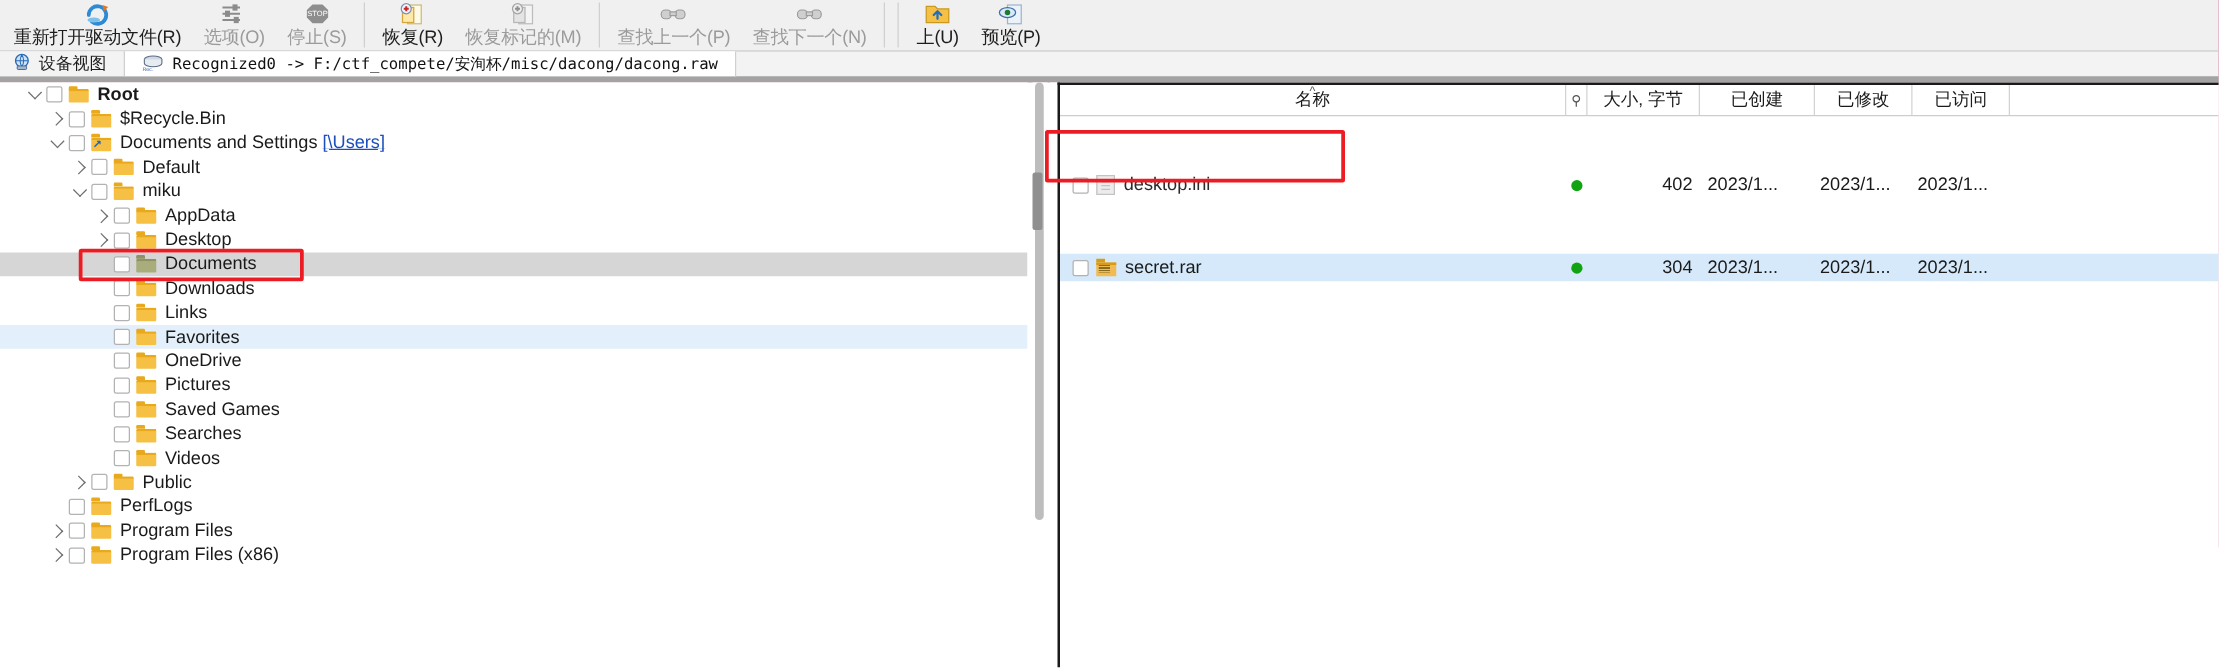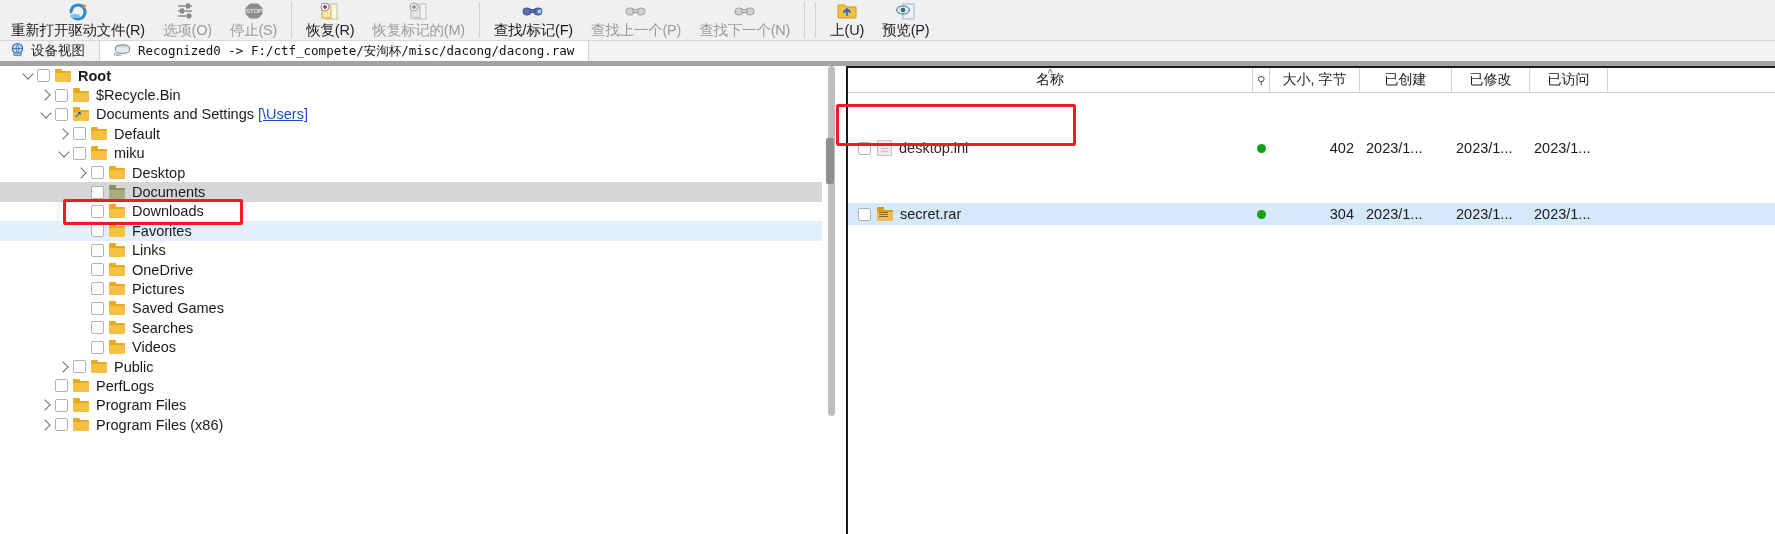--- a/index.html
+++ b/index.html
@@ -296,33 +296,20 @@
           <svg width="22" height="19" viewBox="0 0 22 19">
             <rect x="7" y="2" width="11" height="15" fill="#f4f4f4" stroke="#bdbdbd"></rect>
             <rect x="3" y="4" width="9" height="12" fill="#e4e4e4" stroke="#b6b6b6"></rect>
             <circle cx="6" cy="5" r="4" fill="#eee" stroke="#a5a5a5"></circle>
             <path d="M6 3v4M4 5h4" stroke="#8f8f8f" stroke-width="1.6"></path>
           </svg>
         </span>
         <span class="tb-label">恢复标记的(M)</span>
       </div>
       <div class="tb-sep"></div>
-      <div class="tb-item">
-        <span class="tb-icon">
-          <svg width="24" height="17" viewBox="0 0 24 17">
-            <g fill="#5b6fb0" stroke="#3d4f87" stroke-width="0.9">
-              <rect x="2" y="5" width="8" height="7" rx="3.2"></rect>
-              <rect x="13" y="5" width="8" height="7" rx="3.2"></rect>
-              <rect x="9" y="6.5" width="5" height="3"></rect>
-            </g>
-            <circle cx="18.5" cy="8.5" r="2" fill="#9fd8f5"></circle>
-          </svg>
-        </span>
-        <span class="tb-label">查找/标记(F)</span>
-      </div>
       <div class="tb-item disabled">
         <span class="tb-icon">
           <svg width="24" height="17" viewBox="0 0 24 17">
             <g fill="#cfcfcf" stroke="#9a9a9a" stroke-width="0.9">
               <rect x="2" y="5" width="8" height="7" rx="3.2"></rect>
               <rect x="13" y="5" width="8" height="7" rx="3.2"></rect>
               <rect x="9" y="6.5" width="5" height="3"></rect>
             </g>
           </svg>
         </span>
@@ -454,20 +441,32 @@
         <div class="tree-row">
           <span style="width: 72px; min-width: 72px;"></span>
           <span class="tw">
             <i class="chev right"></i>
           </span>
           <span class="cb"></span>
           <span class="folder">
             <i class="tab"></i>
             <i class="body"></i>
           </span>
+          <span class="tname">AppData</span>
+        </div>
+        <div class="tree-row">
+          <span style="width: 72px; min-width: 72px;"></span>
+          <span class="tw">
+            <i class="chev right"></i>
+          </span>
+          <span class="cb"></span>
+          <span class="folder">
+            <i class="tab"></i>
+            <i class="body"></i>
+          </span>
           <span class="tname">Desktop</span>
         </div>
         <div class="tree-row sel-gray">
           <span style="width: 72px; min-width: 72px;"></span>
           <span class="tw"></span>
           <span class="cb"></span>
           <span class="folder olive">
             <i class="tab"></i>
             <i class="body"></i>
           </span>
@@ -476,39 +475,39 @@
         <div class="tree-row">
           <span style="width: 72px; min-width: 72px;"></span>
           <span class="tw"></span>
           <span class="cb"></span>
           <span class="folder">
             <i class="tab"></i>
             <i class="body"></i>
           </span>
           <span class="tname">Downloads</span>
         </div>
+        <div class="tree-row">
+          <span style="width: 72px; min-width: 72px;"></span>
+          <span class="tw"></span>
+          <span class="cb"></span>
+          <span class="folder">
+            <i class="tab"></i>
+            <i class="body"></i>
+          </span>
+          <span class="tname">Links</span>
+        </div>
         <div class="tree-row sel-blue">
           <span style="width: 72px; min-width: 72px;"></span>
           <span class="tw"></span>
           <span class="cb"></span>
           <span class="folder">
             <i class="tab"></i>
             <i class="body"></i>
           </span>
           <span class="tname">Favorites</span>
-        </div>
-        <div class="tree-row">
-          <span style="width: 72px; min-width: 72px;"></span>
-          <span class="tw"></span>
-          <span class="cb"></span>
-          <span class="folder">
-            <i class="tab"></i>
-            <i class="body"></i>
-          </span>
-          <span class="tname">Links</span>
         </div>
         <div class="tree-row">
           <span style="width: 72px; min-width: 72px;"></span>
           <span class="tw"></span>
           <span class="cb"></span>
           <span class="folder">
             <i class="tab"></i>
             <i class="body"></i>
           </span>
           <span class="tname">OneDrive</span>

